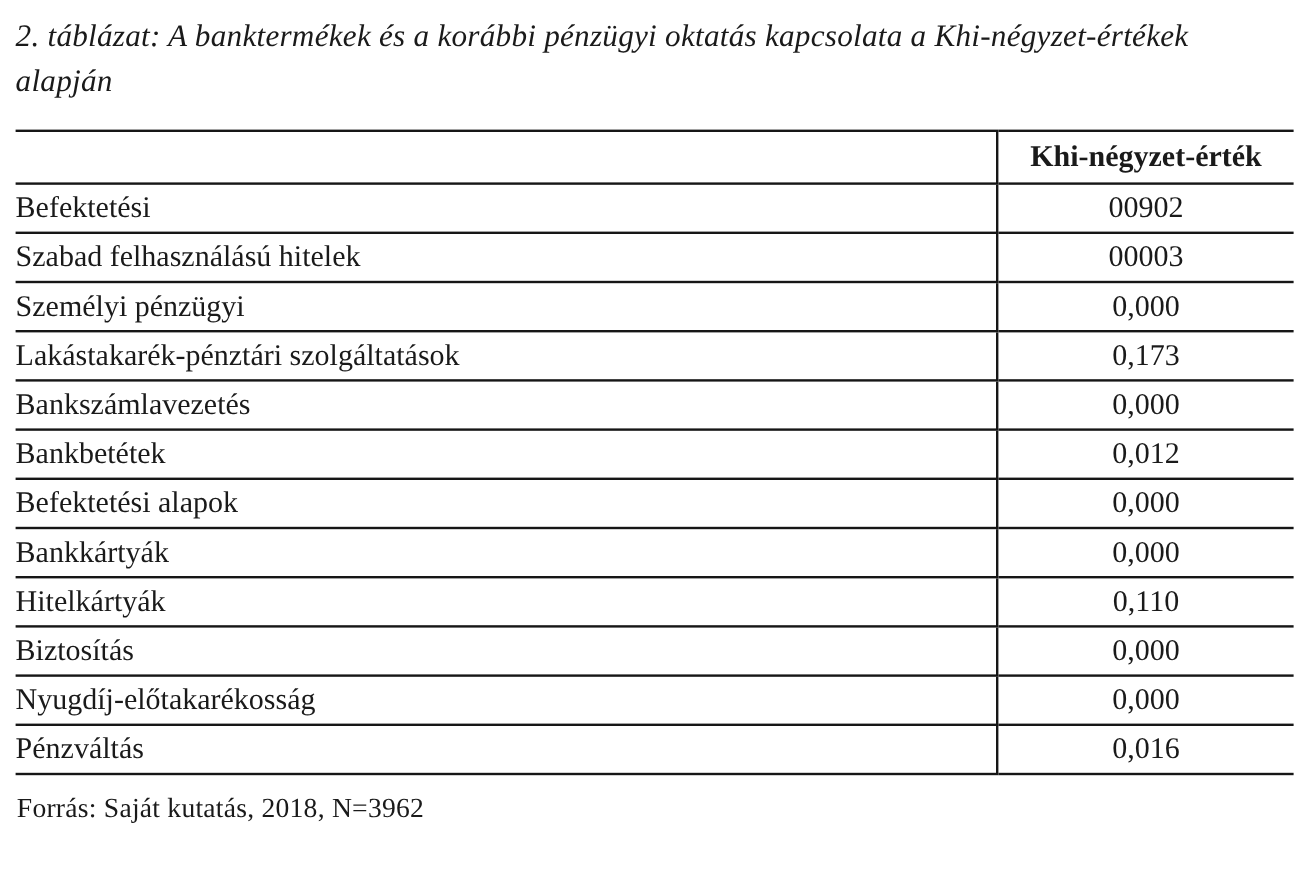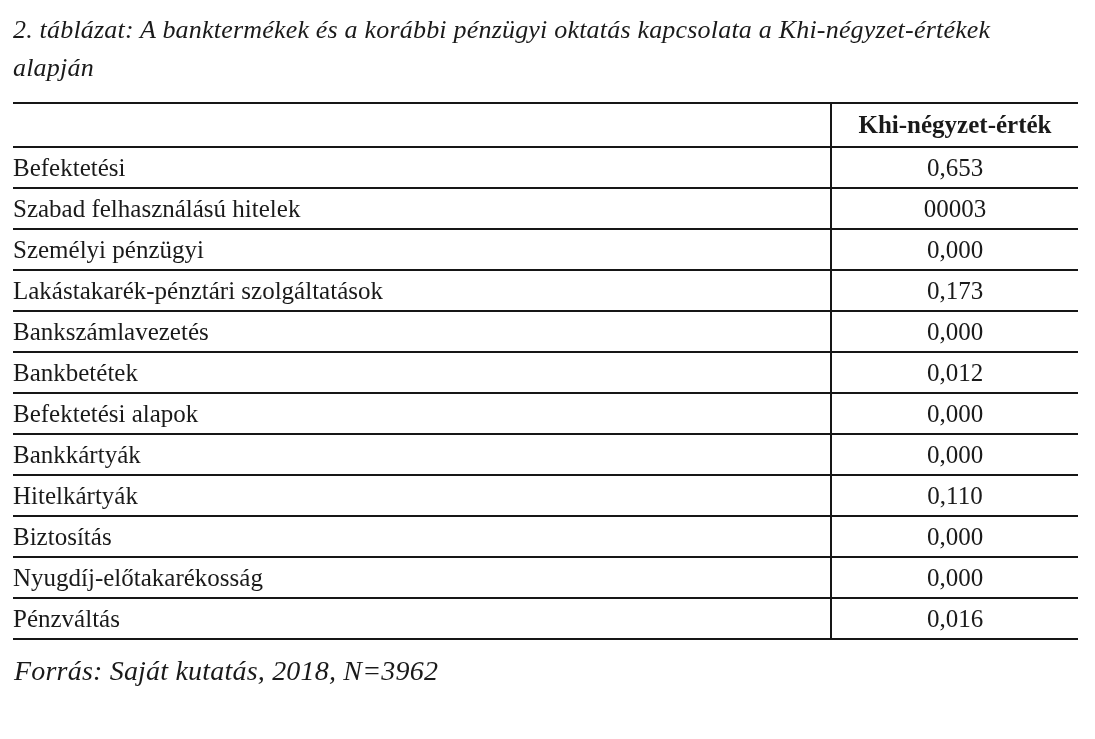--- a/index.html
+++ b/index.html
@@ -22,21 +22,21 @@
   }
   .caption {
     font-style: italic;
     font-size: 26px;
     line-height: 38px;
     margin: 0;
     max-width: 1063px;
     letter-spacing: 0.2px;
   }
   table.chi-table {
-    margin-top: 15px;
+    margin-top: 21px;
     width: 1065px;
     border-collapse: collapse;
     table-layout: fixed;
     border-top: 2px solid #161616;
   }
   table.chi-table tr {
     border-bottom: 2px solid #161616;
   }
   table.chi-table th,
   table.chi-table td {
@@ -59,22 +59,21 @@
     height: 41px;
   }
   .value-cell {
     border-left: 2px solid #161616;
     text-align: center;
     font-size: 25px;
     height: 41px;
   }
   .source-line {
     margin: 15px 0 0 1px;
-    font-style: italic;
-    font-size: 28px;
+    font-size: 23px;
     letter-spacing: 0.2px;
   }
 </style>
 </head>
 <body>
 
 <div class="page">
 
   <p class="caption">2. táblázat: A banktermékek és a korábbi pénzügyi oktatás kapcsolata a Khi-négyzet-értékek alapján</p>
 
@@ -86,21 +85,21 @@
     <thead>
       <tr class="header-row">
         <th class="header-label-cell"></th>
         <th class="header-value-cell">Khi-négyzet-érték</th>
       </tr>
     </thead>
     <tbody>
 
     <tr>
           <td class="label-cell">Befektetési</td>
-          <td class="value-cell">0,653</td>
+          <td class="value-cell">00902</td>
         </tr>
         <tr>
           <td class="label-cell">Szabad felhasználású hitelek</td>
           <td class="value-cell">00003</td>
         </tr>
         <tr>
           <td class="label-cell">Személyi pénzügyi</td>
           <td class="value-cell">0,000</td>
         </tr>
         <tr>

